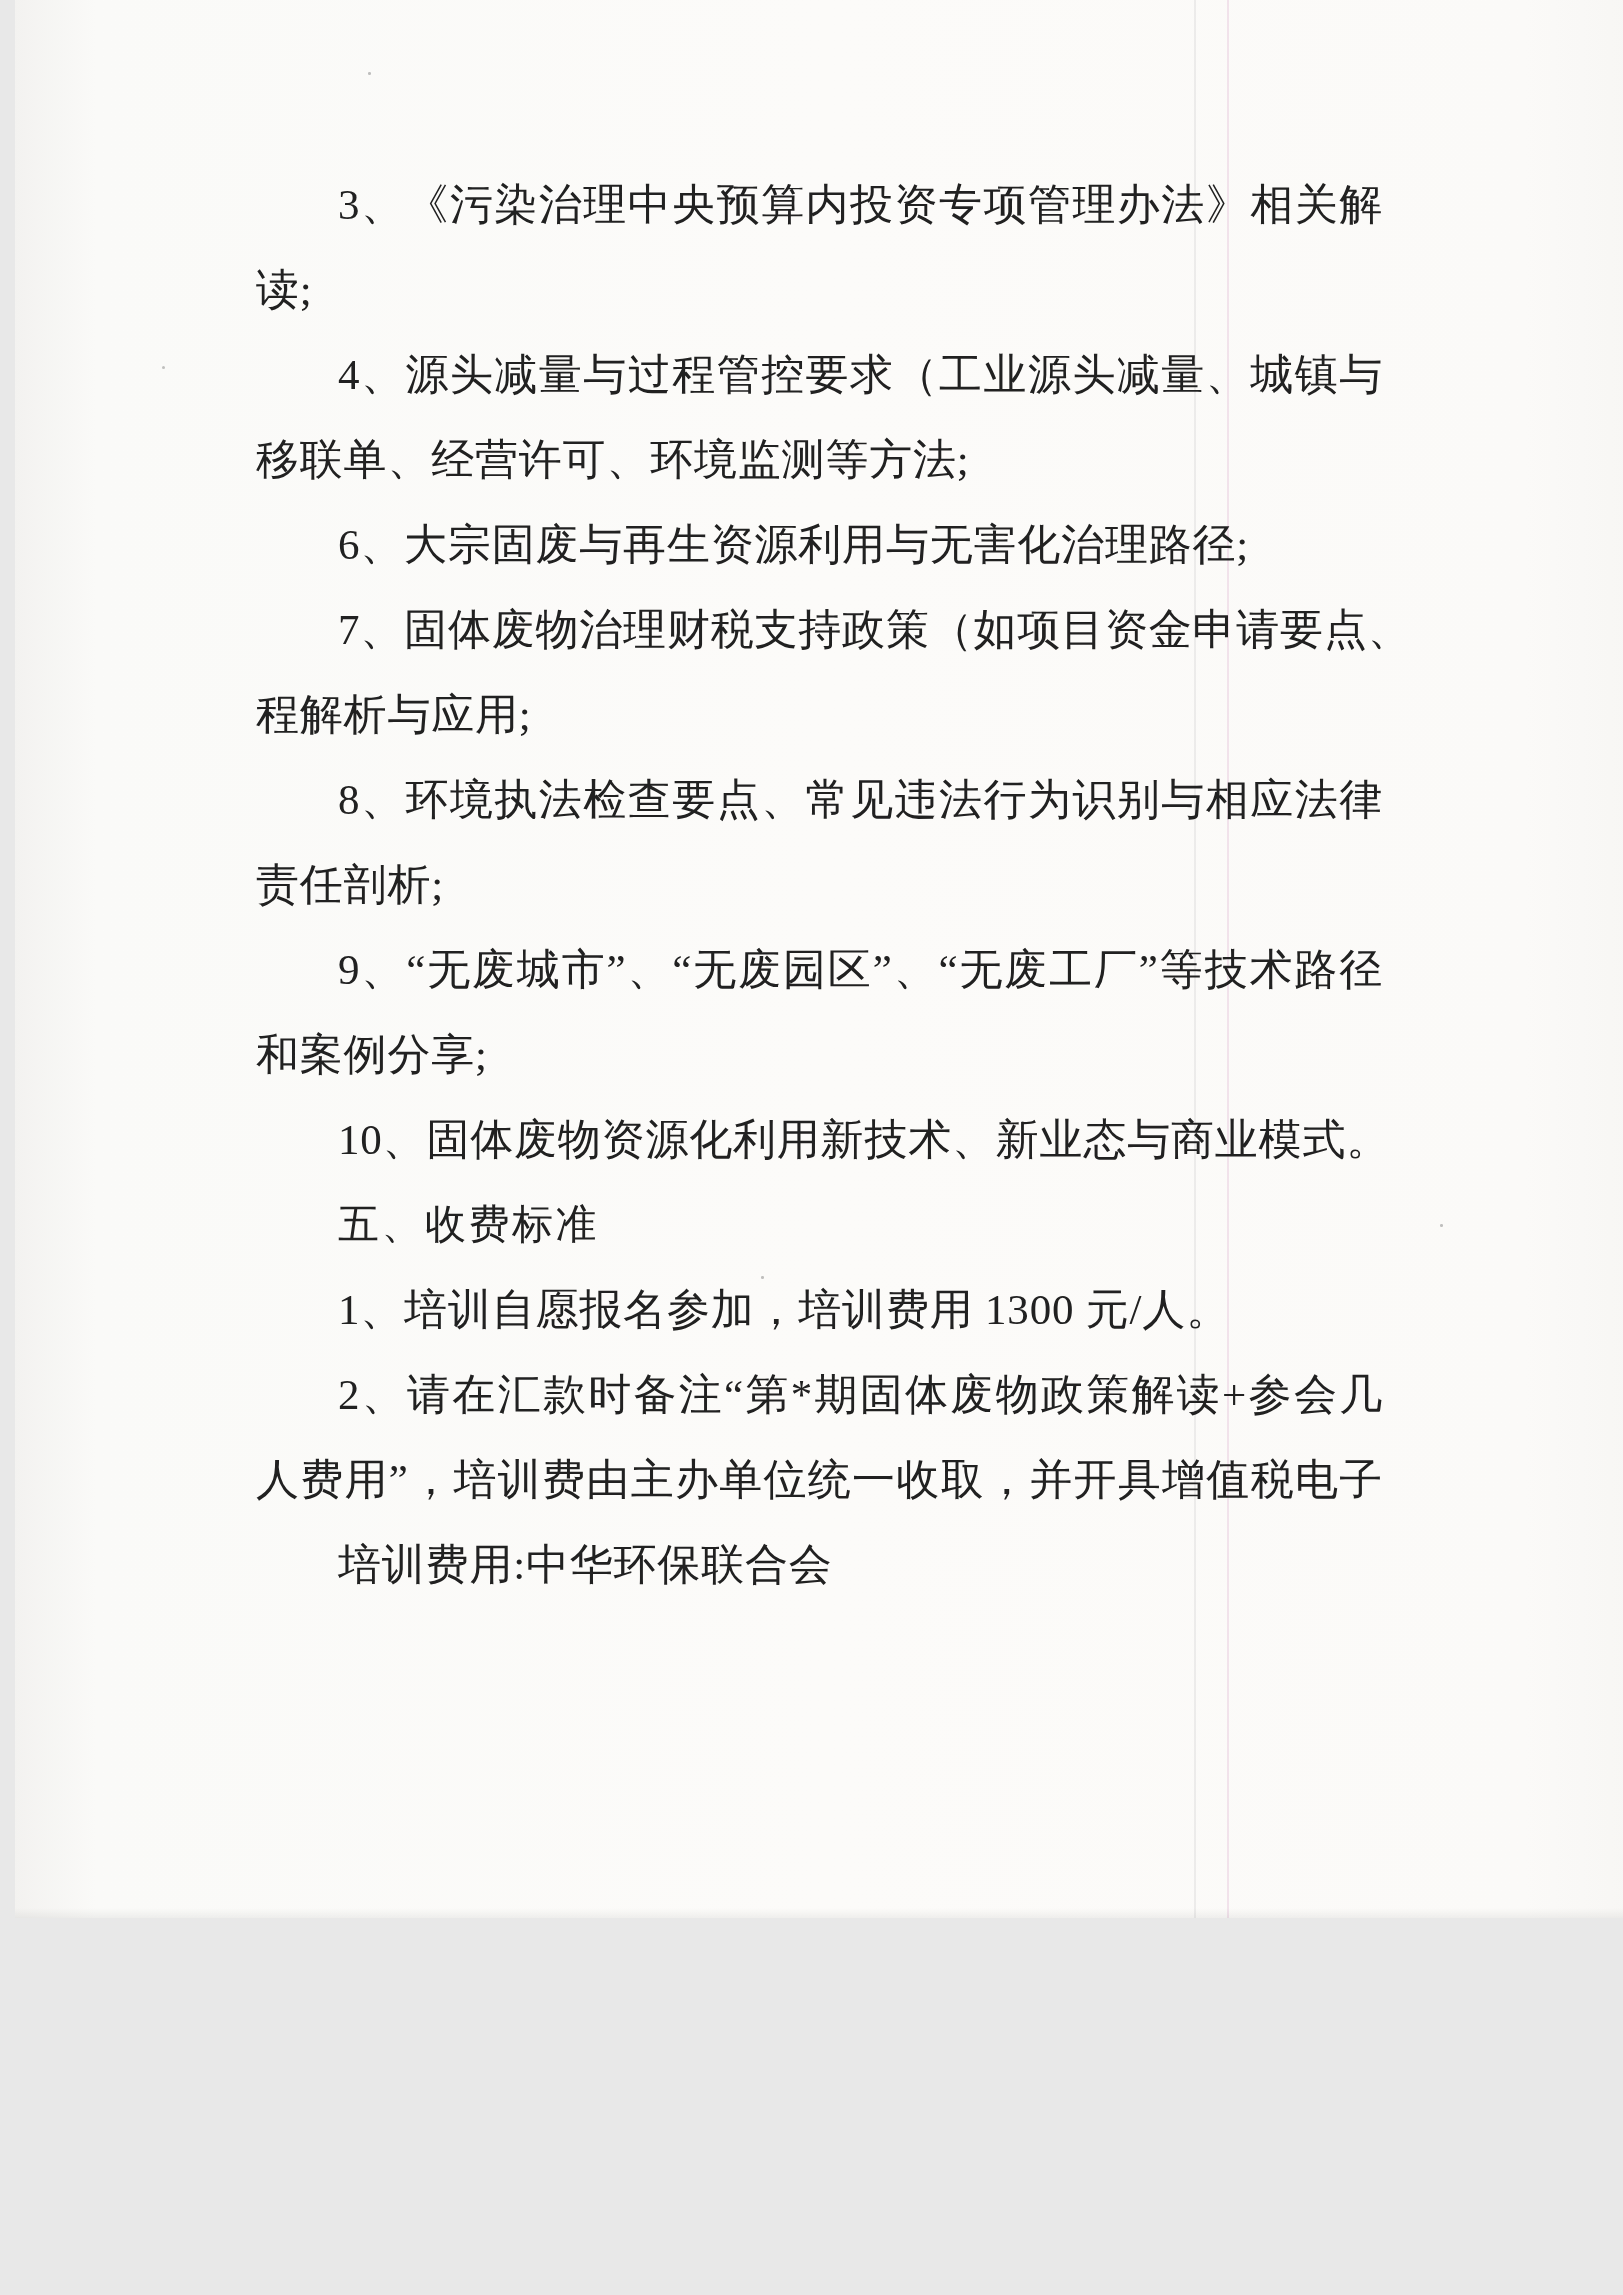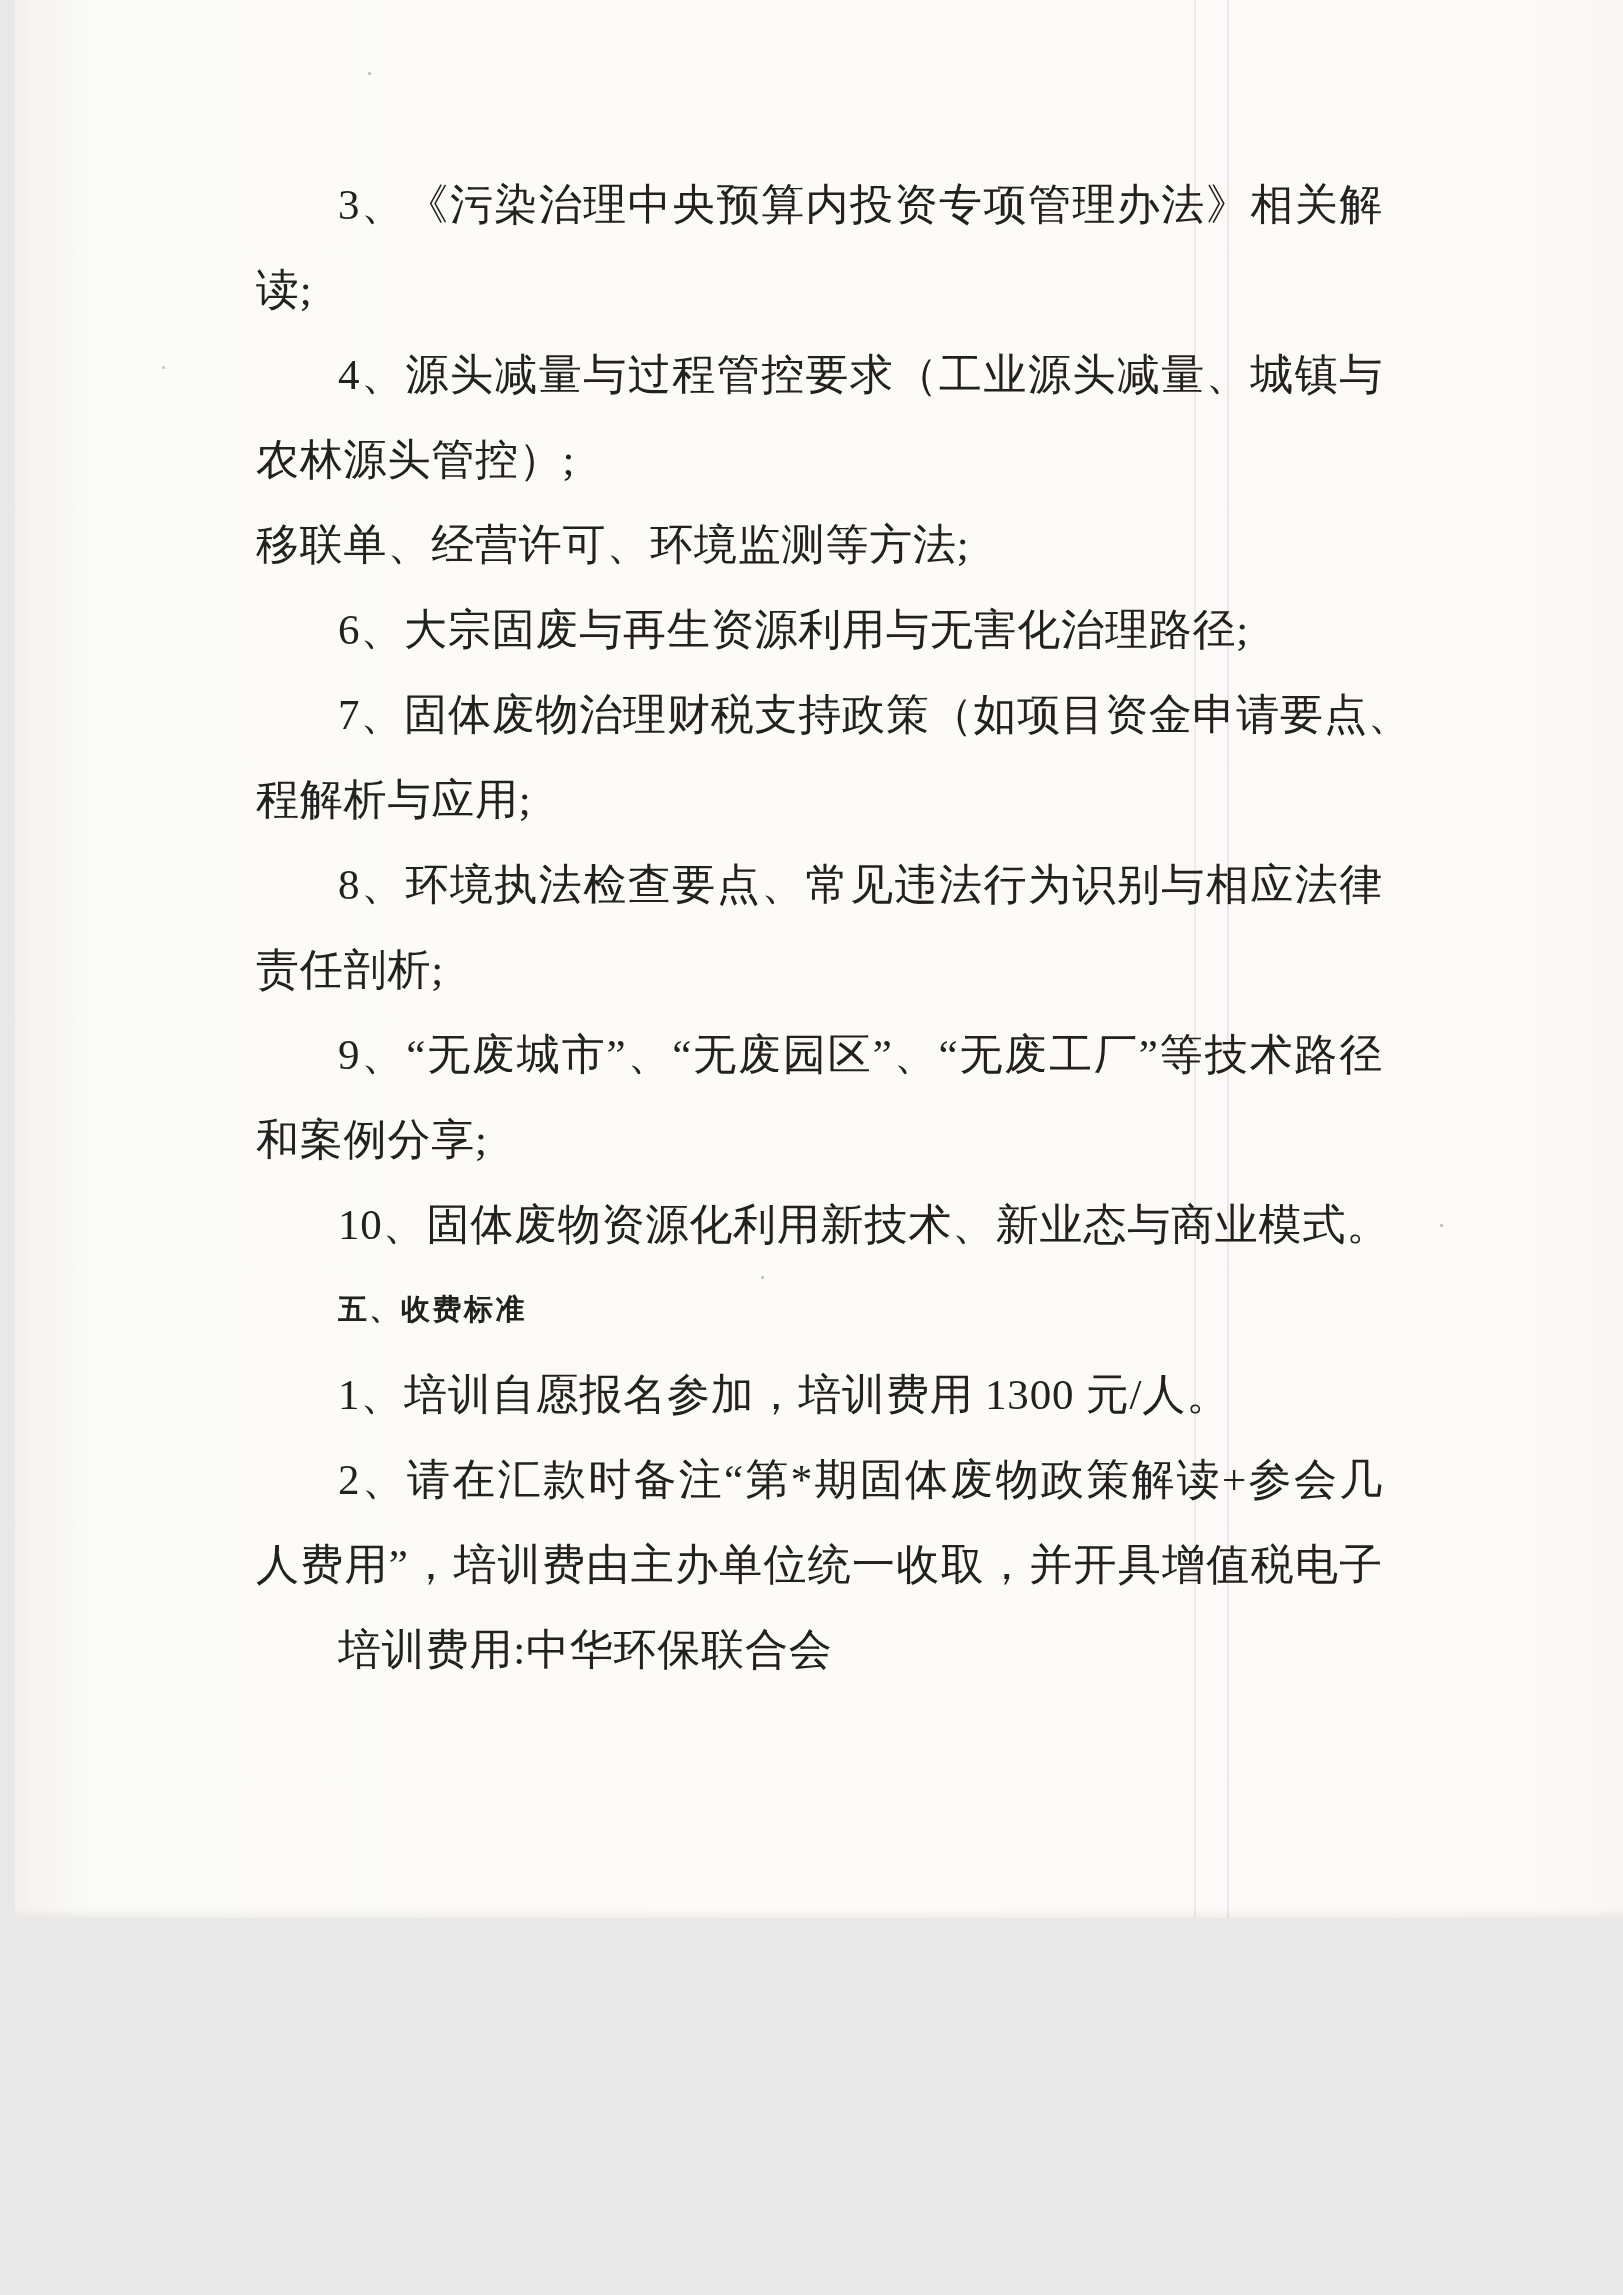--- a/index.html
+++ b/index.html
@@ -18,21 +18,21 @@
   .line{
     height:85px;line-height:85px;
     font-size:43px;
     white-space:pre;
     letter-spacing:0.8px;
   }
   .line.indent{padding-left:82px;}
   .line.fill{text-align:justify;text-align-last:justify;}
   .line.heading{
     font-family:"Liberation Sans","DejaVu Sans",sans-serif;
-    font-weight:700;font-size:29px;letter-spacing:2.5px;
+    font-weight:400;font-size:41px;letter-spacing:2.5px;
   }
   .page-number{
     position:absolute;top:2093px;left:0;right:26px;
     text-align:center;
     font-size:38px;line-height:85px;
     letter-spacing:6.5px;color:#262626;
   }
   .vline{position:absolute;top:0;bottom:0;width:1.6px;}
   .vline-gray{left:1179px;background:rgba(110,110,118,0.10);}
   .vline-pink{left:1212px;background:rgba(214,158,198,0.26);}
@@ -58,21 +58,20 @@
   <div class="speck s1"></div>
   <div class="speck s2"></div>
   <div class="speck s3"></div>
   <div class="speck s4"></div>
   <div class="speck s5"></div>
 
   <div class="textblock">
     <div class="line indent fill">3、《污染治理中央预算内投资专项管理办法》相关解</div>
     <div class="line">读;</div>
     <div class="line indent fill">4、源头减量与过程管控要求（工业源头减量、城镇与</div>
-    <div class="line">农林源头管控）;</div>
     <div class="line">移联单、经营许可、环境监测等方法;</div>
     <div class="line indent">6、大宗固废与再生资源利用与无害化治理路径;</div>
     <div class="line indent fill">7、固体废物治理财税支持政策（如项目资金申请要点、</div>
     <div class="line">程解析与应用;</div>
     <div class="line indent fill">8、环境执法检查要点、常见违法行为识别与相应法律</div>
     <div class="line">责任剖析;</div>
     <div class="line indent fill">9、“无废城市”、“无废园区”、“无废工厂”等技术路径</div>
     <div class="line">和案例分享;</div>
     <div class="line indent">10、固体废物资源化利用新技术、新业态与商业模式。</div>
     <div class="line indent heading">五、收费标准</div>

